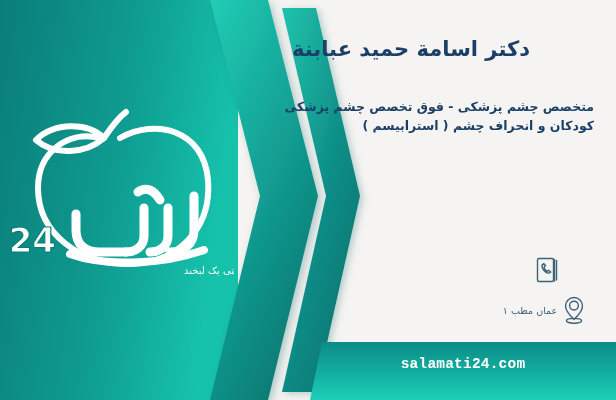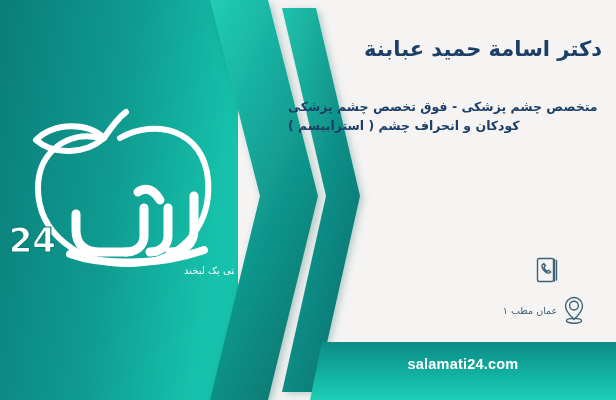--- a/index.html
+++ b/index.html
@@ -40,34 +40,34 @@
     position:absolute;
     right:0; top:0;
     width:340px; height:400px;
     z-index:6;
   }
 
   #doc-name{
     position:absolute;
     top:36px; right:14px;
     width:310px;
-    text-align:right;
+    text-align:left;
     font-size:21px;
     font-weight:bold;
     color:#1b3f67;
     letter-spacing:0px;
     line-height:1.3;
     direction:rtl;
   }
 
   #spec-main{
     position:absolute;
-    top:97px; right:6px;
+    top:97px; right:22px;
     width:322px;
-    text-align:left;
+    text-align:right;
     font-size:12.5px;
     font-weight:bold;
     color:#1b3f67;
     line-height:1.55;
     direction:rtl;
   }
 
   #spec-sub{
     position:absolute;
     top:137px; right:6px;
@@ -117,21 +117,21 @@
   }
   #bottom-url{
     position:absolute;
     left:0; right:0;
     top:14px;
     text-align:center;
     color:#ffffff;
     font-size:14.5px;
     font-weight:bold;
     letter-spacing:0.2px;
-    font-family:Liberation Sans, sans-serif;
+    font-family:Liberation Mono, monospace;
     direction:ltr;
   }
 </style>
 </head>
 <body>
 
 <div id="card">
 
   <svg class="panel-svg" viewBox="0 0 616 400" preserveAspectRatio="none">
     <defs>

